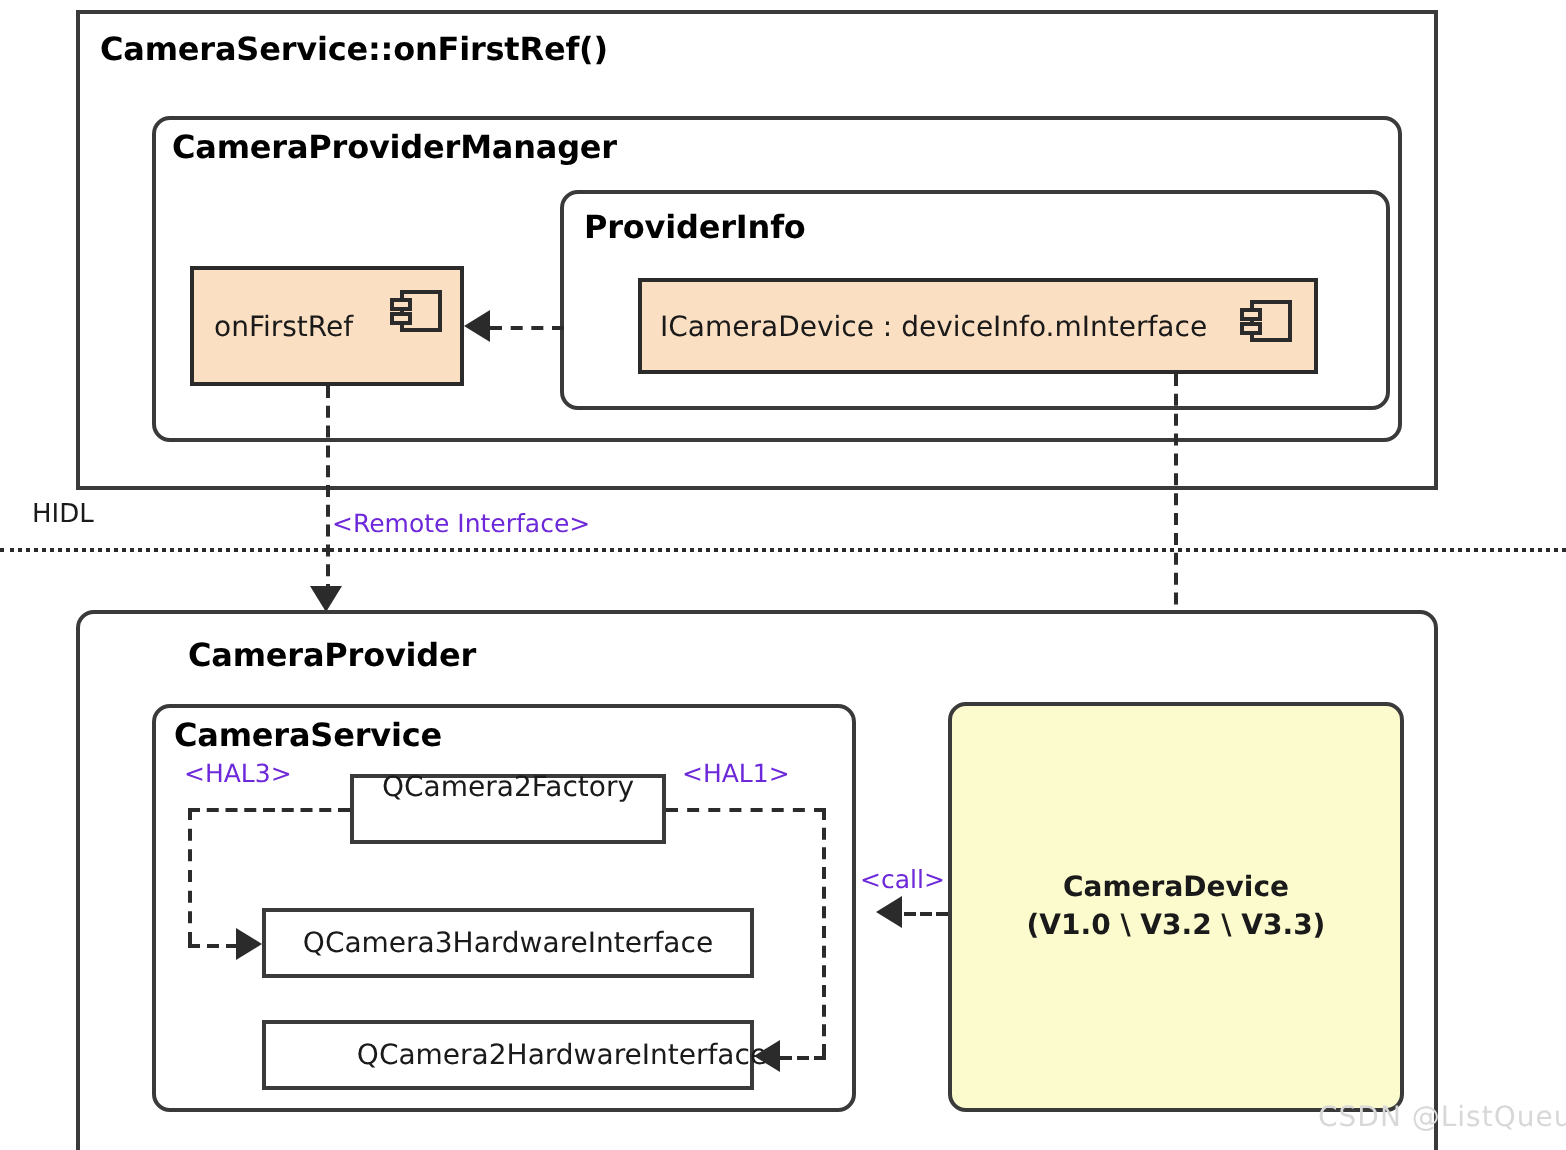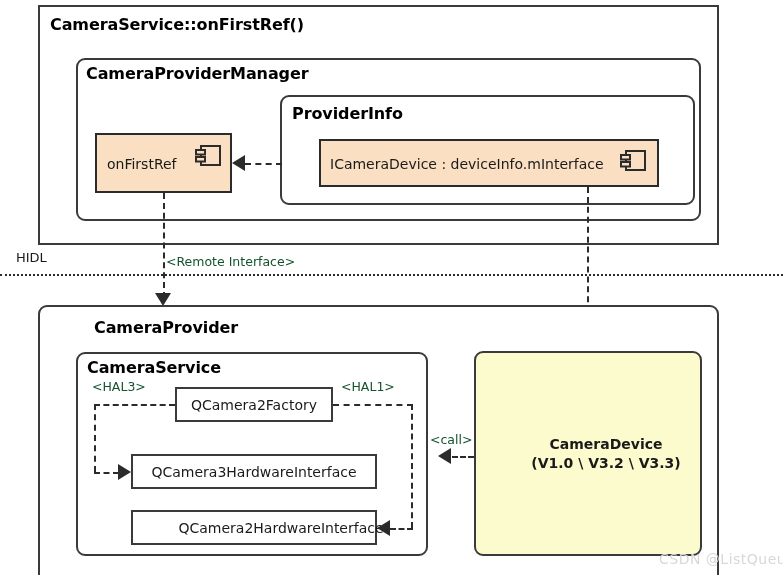--- a/index.html
+++ b/index.html
@@ -80,21 +80,21 @@
   .bold-center {
     font-weight: bold;
     line-height: 1.35;
     white-space: pre-line;
   }
 
   
   .edge-label {
     position: absolute;
     font-size: 12.5px;
-    color: #14532d;
+    color: #6d28d9;
     white-space: nowrap;
   }
   .side-label {
     position: absolute;
     font-size: 13px;
     color: #1a1a1a;
     white-space: nowrap;
   }
 
   
@@ -194,42 +194,42 @@
   <div class="dash-v" style="left:587px; top:187px; height:155px;"></div>
   <div class="arrow-down" style="left:579px; top:338px;"></div>
 
   <div class="box rounded" style="left:38px; top:305px; width:681px; height:285px;"></div>
   <div class="title" style="left:50px; top:318px;margin-left:44px;">CameraProvider</div>
 
   <div class="box rounded" style="left:76px; top:352px; width:352px; height:204px;"></div>
   <div class="title" style="left:87px; top:358px;">CameraService</div>
 
   <div class="box plain-box" style="left:175px; top:387px; width:158px; height:35px;"></div>
-  <div class="box-label-center" style="left:175px; top:387px; width:158px; height:35px;border-radius:12px;">QCamera2Factory</div>
+  <div class="box-label-center" style="left:175px; top:376px; width:158px; height:35px;border-radius:12px;">QCamera2Factory</div>
 
   <div class="box plain-box" style="left:131px; top:454px; width:246px; height:35px;"></div>
   <div class="box-label-center" style="left:131px; top:454px; width:246px; height:35px;">QCamera3HardwareInterface</div>
 
   <div class="box plain-box" style="left:131px; top:510px; width:246px; height:35px;"></div>
   <div class="box-label-center" style="left:131px; top:510px; width:246px; height:35px;padding-left:27px;">QCamera2HardwareInterface</div>
 
   <div class="edge-label" style="left:92px; top:379px;">&lt;HAL3&gt;</div>
   <div class="dash-h" style="left:94px; top:404px; width:81px;"></div>
   <div class="dash-v" style="left:94px; top:404px; height:68px;"></div>
   <div class="dash-h" style="left:94px; top:472px; width:25px;"></div>
   <div class="arrow-right" style="left:118px; top:464px;"></div>
 
   <div class="edge-label" style="left:341px; top:379px;">&lt;HAL1&gt;</div>
   <div class="dash-h" style="left:333px; top:404px; width:80px;"></div>
   <div class="dash-v" style="left:411px; top:404px; height:124px;"></div>
   <div class="dash-h" style="left:390px; top:528px; width:23px;"></div>
   <div class="arrow-left" style="left:377px; top:520px;"></div>
 
   <div class="box yellow-box" style="left:474px; top:351px; width:228px; height:205px;"></div>
-  <div class="box-label-center bold-center" style="left:474px; top:351px; width:228px; height:205px;margin-left:18px;">CameraDevice
+  <div class="box-label-center bold-center" style="left:474px; top:351px; width:228px; height:205px;">CameraDevice
 (V1.0 \ V3.2 \ V3.3)</div>
 
   <div class="edge-label" style="left:430px; top:432px;">&lt;call&gt;</div>
   <div class="dash-h" style="left:452px; top:456px; width:22px;"></div>
   <div class="arrow-left" style="left:438px; top:448px;"></div>
 
   <div class="watermark" style="left:659px; top:551px;">CSDN @ListQueue</div>
 
 </div>
 

